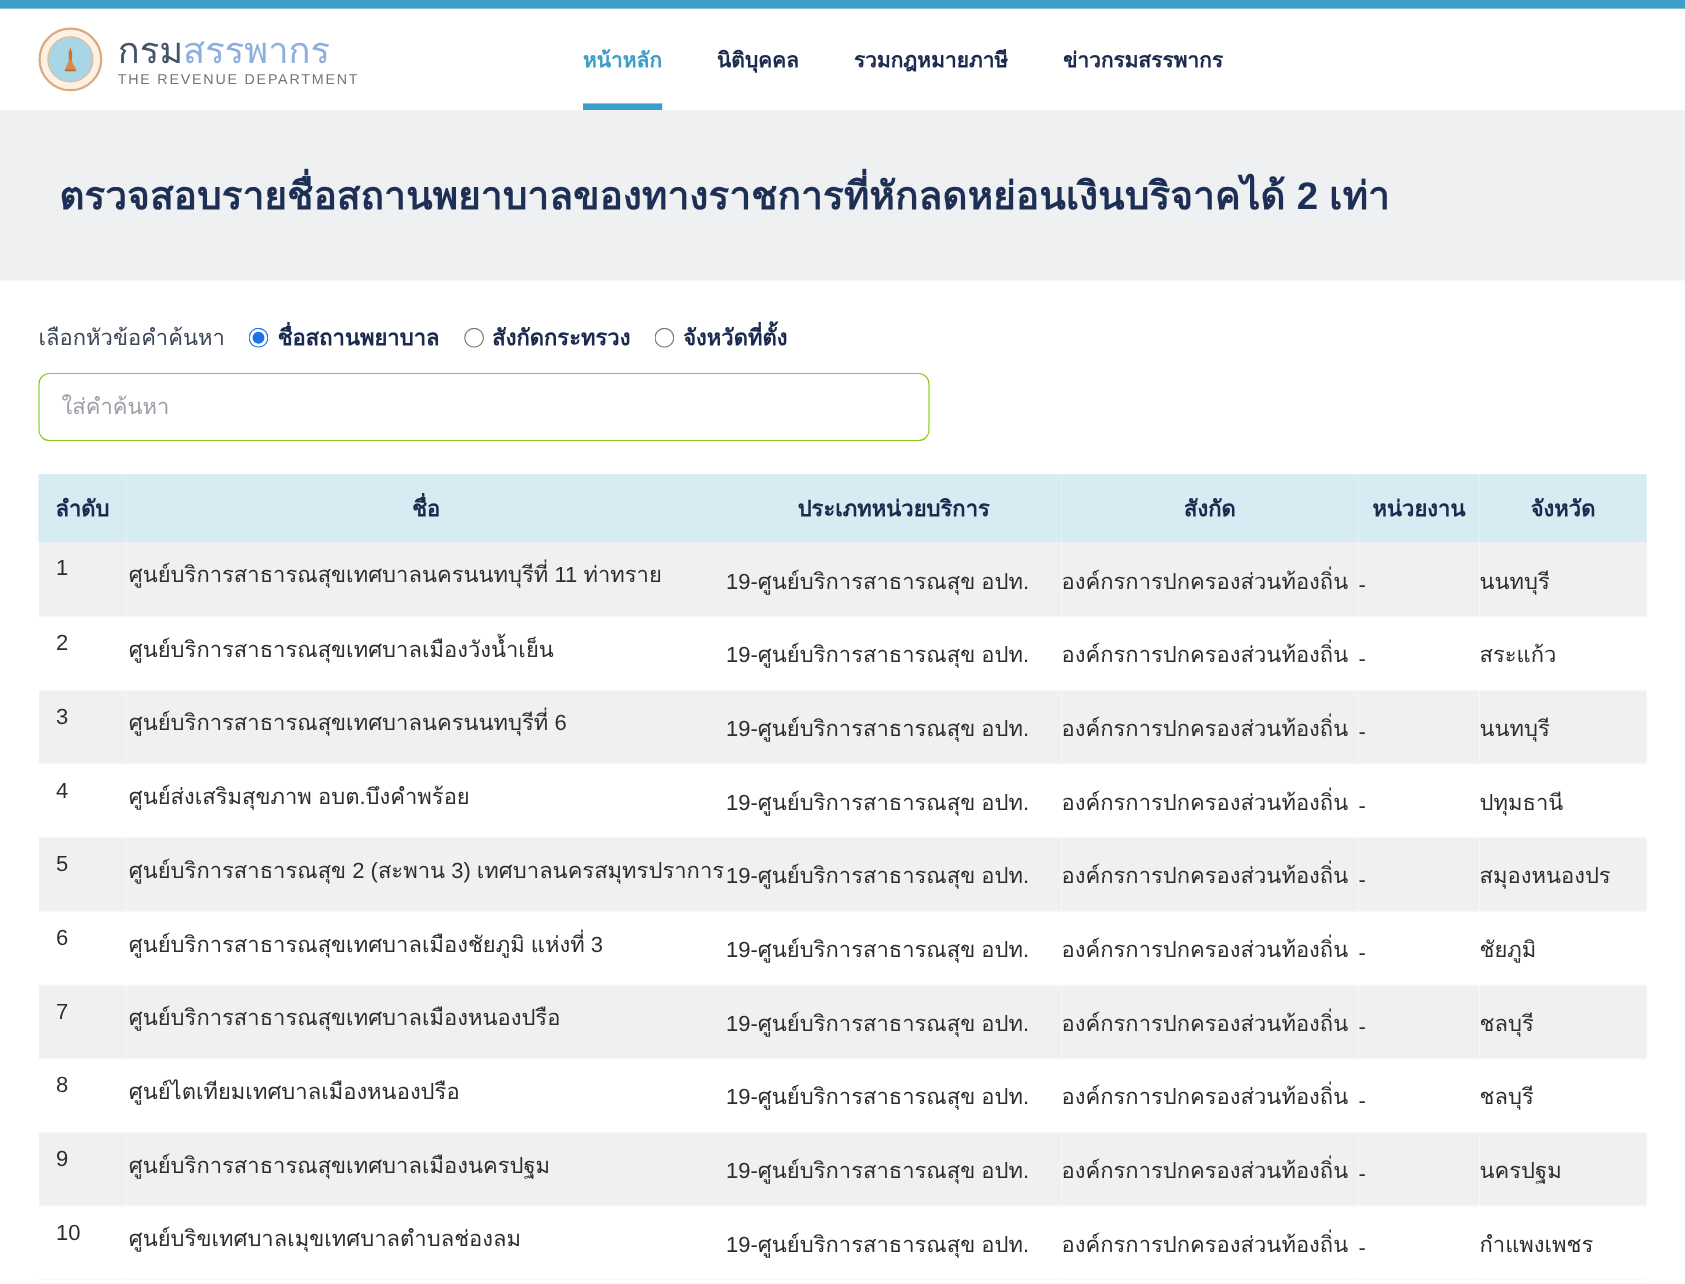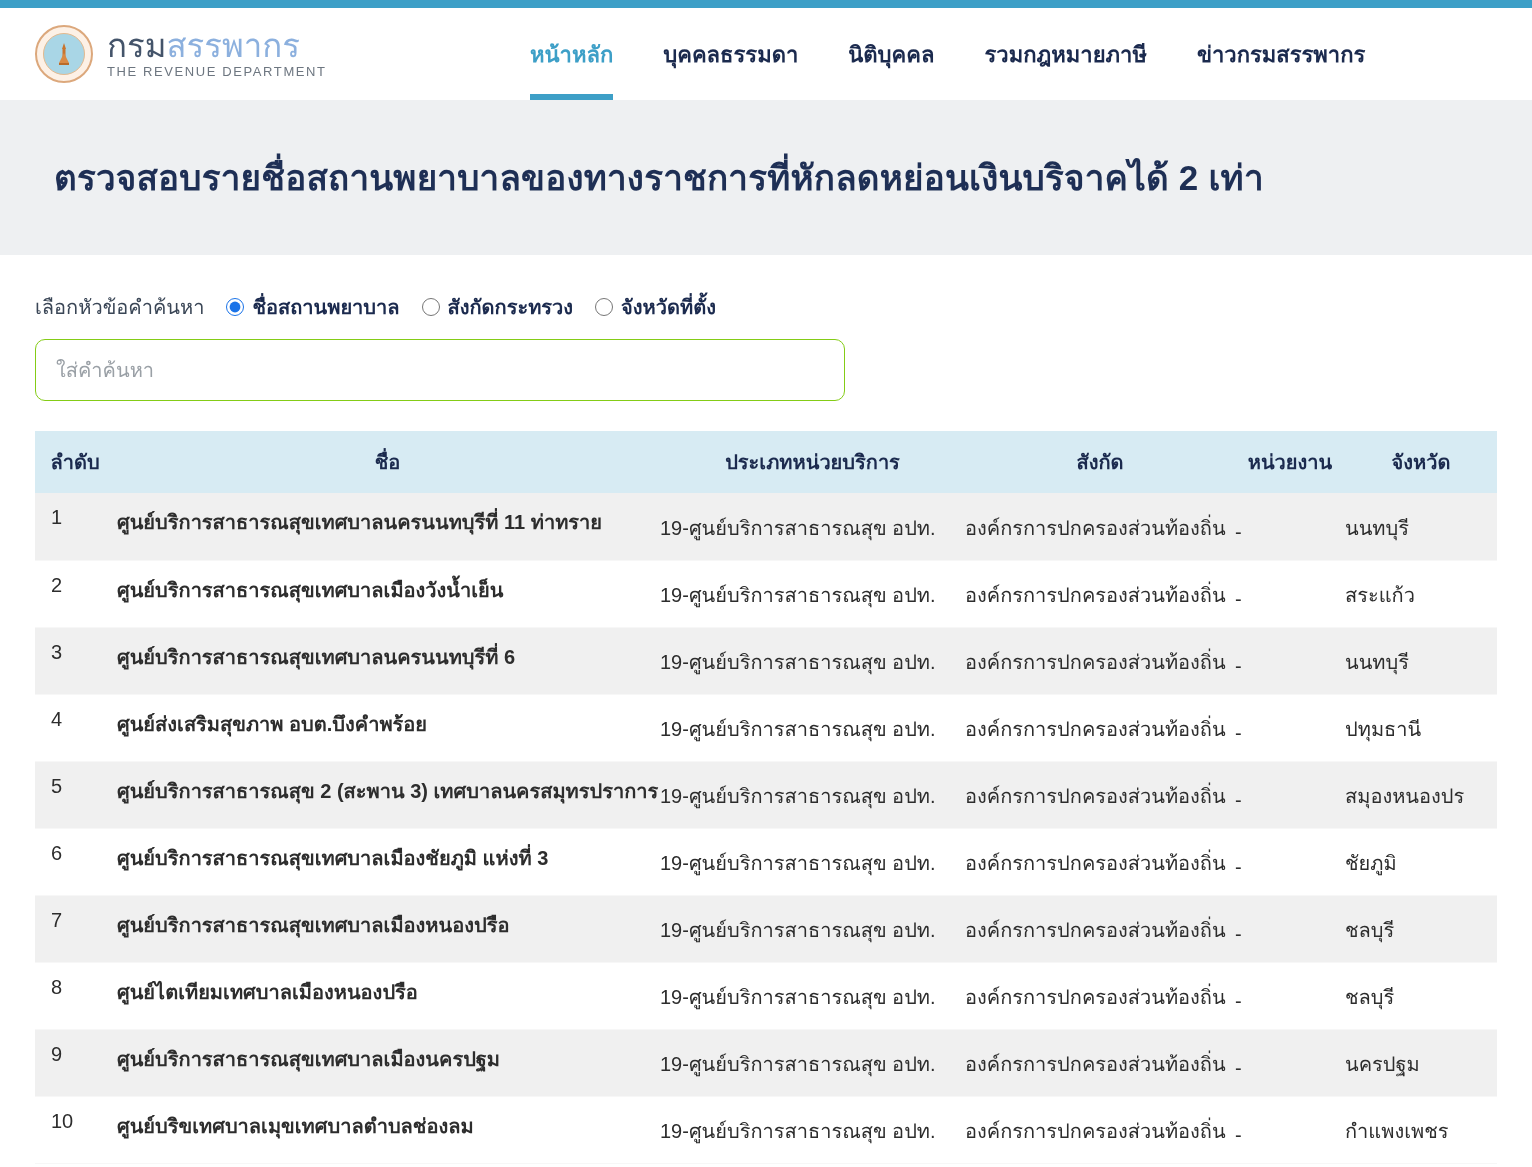--- a/index.html
+++ b/index.html
@@ -22,21 +22,21 @@
   .seal{width:58px;height:58px;border-radius:50%;background:#fdf1e6;border:2px solid #dca87c;
     display:flex;align-items:center;justify-content:center;}
   .seal-inner{width:42px;height:42px;border-radius:50%;background:#a9d6e6;border:1px solid #e3b98e;
     display:flex;align-items:center;justify-content:center;}
   .seal-glyph{width:14px;height:22px;}
   .brand-th{font-size:33px;font-weight:normal;line-height:1.05;letter-spacing:0;}
   .brand-th .dark{color:#44546a;}
   .brand-th .light{color:#8cb0de;}
   .brand-en{font-size:13px;color:#6d7680;letter-spacing:1.6px;margin-top:0;}
   nav{display:flex;gap:50px;position:absolute;left:530px;top:0;height:92px;align-items:center;}
-  .nav-item{font-size:22px;font-weight:bold;color:var(--nav-text);text-decoration:none;
+  .nav-item{font-size:19px;font-weight:bold;color:var(--nav-text);text-decoration:none;
     position:relative;height:92px;display:flex;align-items:center;cursor:pointer;}
   .nav-item.active{color:var(--accent);}
   .nav-item.active::after{content:"";position:absolute;left:0;right:0;bottom:0;height:6px;background:var(--accent);}
   
   .title-band{background:var(--band);height:155px;display:flex;align-items:center;padding-left:19px;}
   .title-band h1{margin-left:35px;font-size:35px;font-weight:800;color:var(--title-text);letter-spacing:.2px;}
   
   .filter{margin:36px 0 0 35px;display:flex;align-items:center;gap:22px;font-size:20px;}
   .filter-label{color:#3a4656;}
   .radio{display:flex;align-items:center;gap:8px;font-weight:bold;color:var(--nav-text);cursor:pointer;}
@@ -51,21 +51,21 @@
   col.c-no{width:80px;} col.c-name{width:545px;} col.c-type{width:305px;}
   col.c-affil{width:270px;} col.c-unit{width:110px;} col.c-prov{width:152px;}
   thead th{background:var(--thead-bg);height:62px;font-size:20px;font-weight:bold;
     color:#1b2a4e;text-align:center;vertical-align:middle;}
   thead th.h-no{text-align:center;}
   tbody tr{height:67px;border-bottom:1px solid #f7f7f7;}
   tbody tr:nth-child(odd){background:var(--row-alt);}
   tbody tr:nth-child(even){background:#fff;}
   td{font-size:20px;color:#2d2d2d;overflow:hidden;white-space:nowrap;}
   td.col-no{vertical-align:top;padding:13px 0 0 16px;}
-  td.col-name{vertical-align:top;padding:13px 10px 0 2px;font-weight:bold;}
+  td.col-name{vertical-align:top;padding:13px 10px 0 2px;}
   td.col-type,td.col-affiliation,td.col-unit,td.col-province{vertical-align:bottom;padding:0 4px 16px 0;}
 </style>
 </head>
 <body>
 
 <div class="topbar"></div>
 
 <header>
   <div class="brand">
     <div class="seal">
@@ -78,21 +78,20 @@
         </svg>
       </div>
     </div>
     <div class="brand-text">
       <div class="brand-th"><span class="dark">กรม</span><span class="light">สรรพากร</span></div>
       <div class="brand-en">THE REVENUE DEPARTMENT</div>
     </div>
   </div>
   <nav>
     <a class="nav-item active">หน้าหลัก</a>
-    <a class="nav-item">บุคคลธรรมดา</a>
     <a class="nav-item">นิติบุคคล</a>
     <a class="nav-item">รวมกฎหมายภาษี</a>
     <a class="nav-item">ข่าวกรมสรรพากร</a>
   </nav>
 </header>
 
 <section class="title-band">
   <h1>ตรวจสอบรายชื่อสถานพยาบาลของทางราชการที่หักลดหย่อนเงินบริจาคได้ 2 เท่า</h1>
 </section>
 

